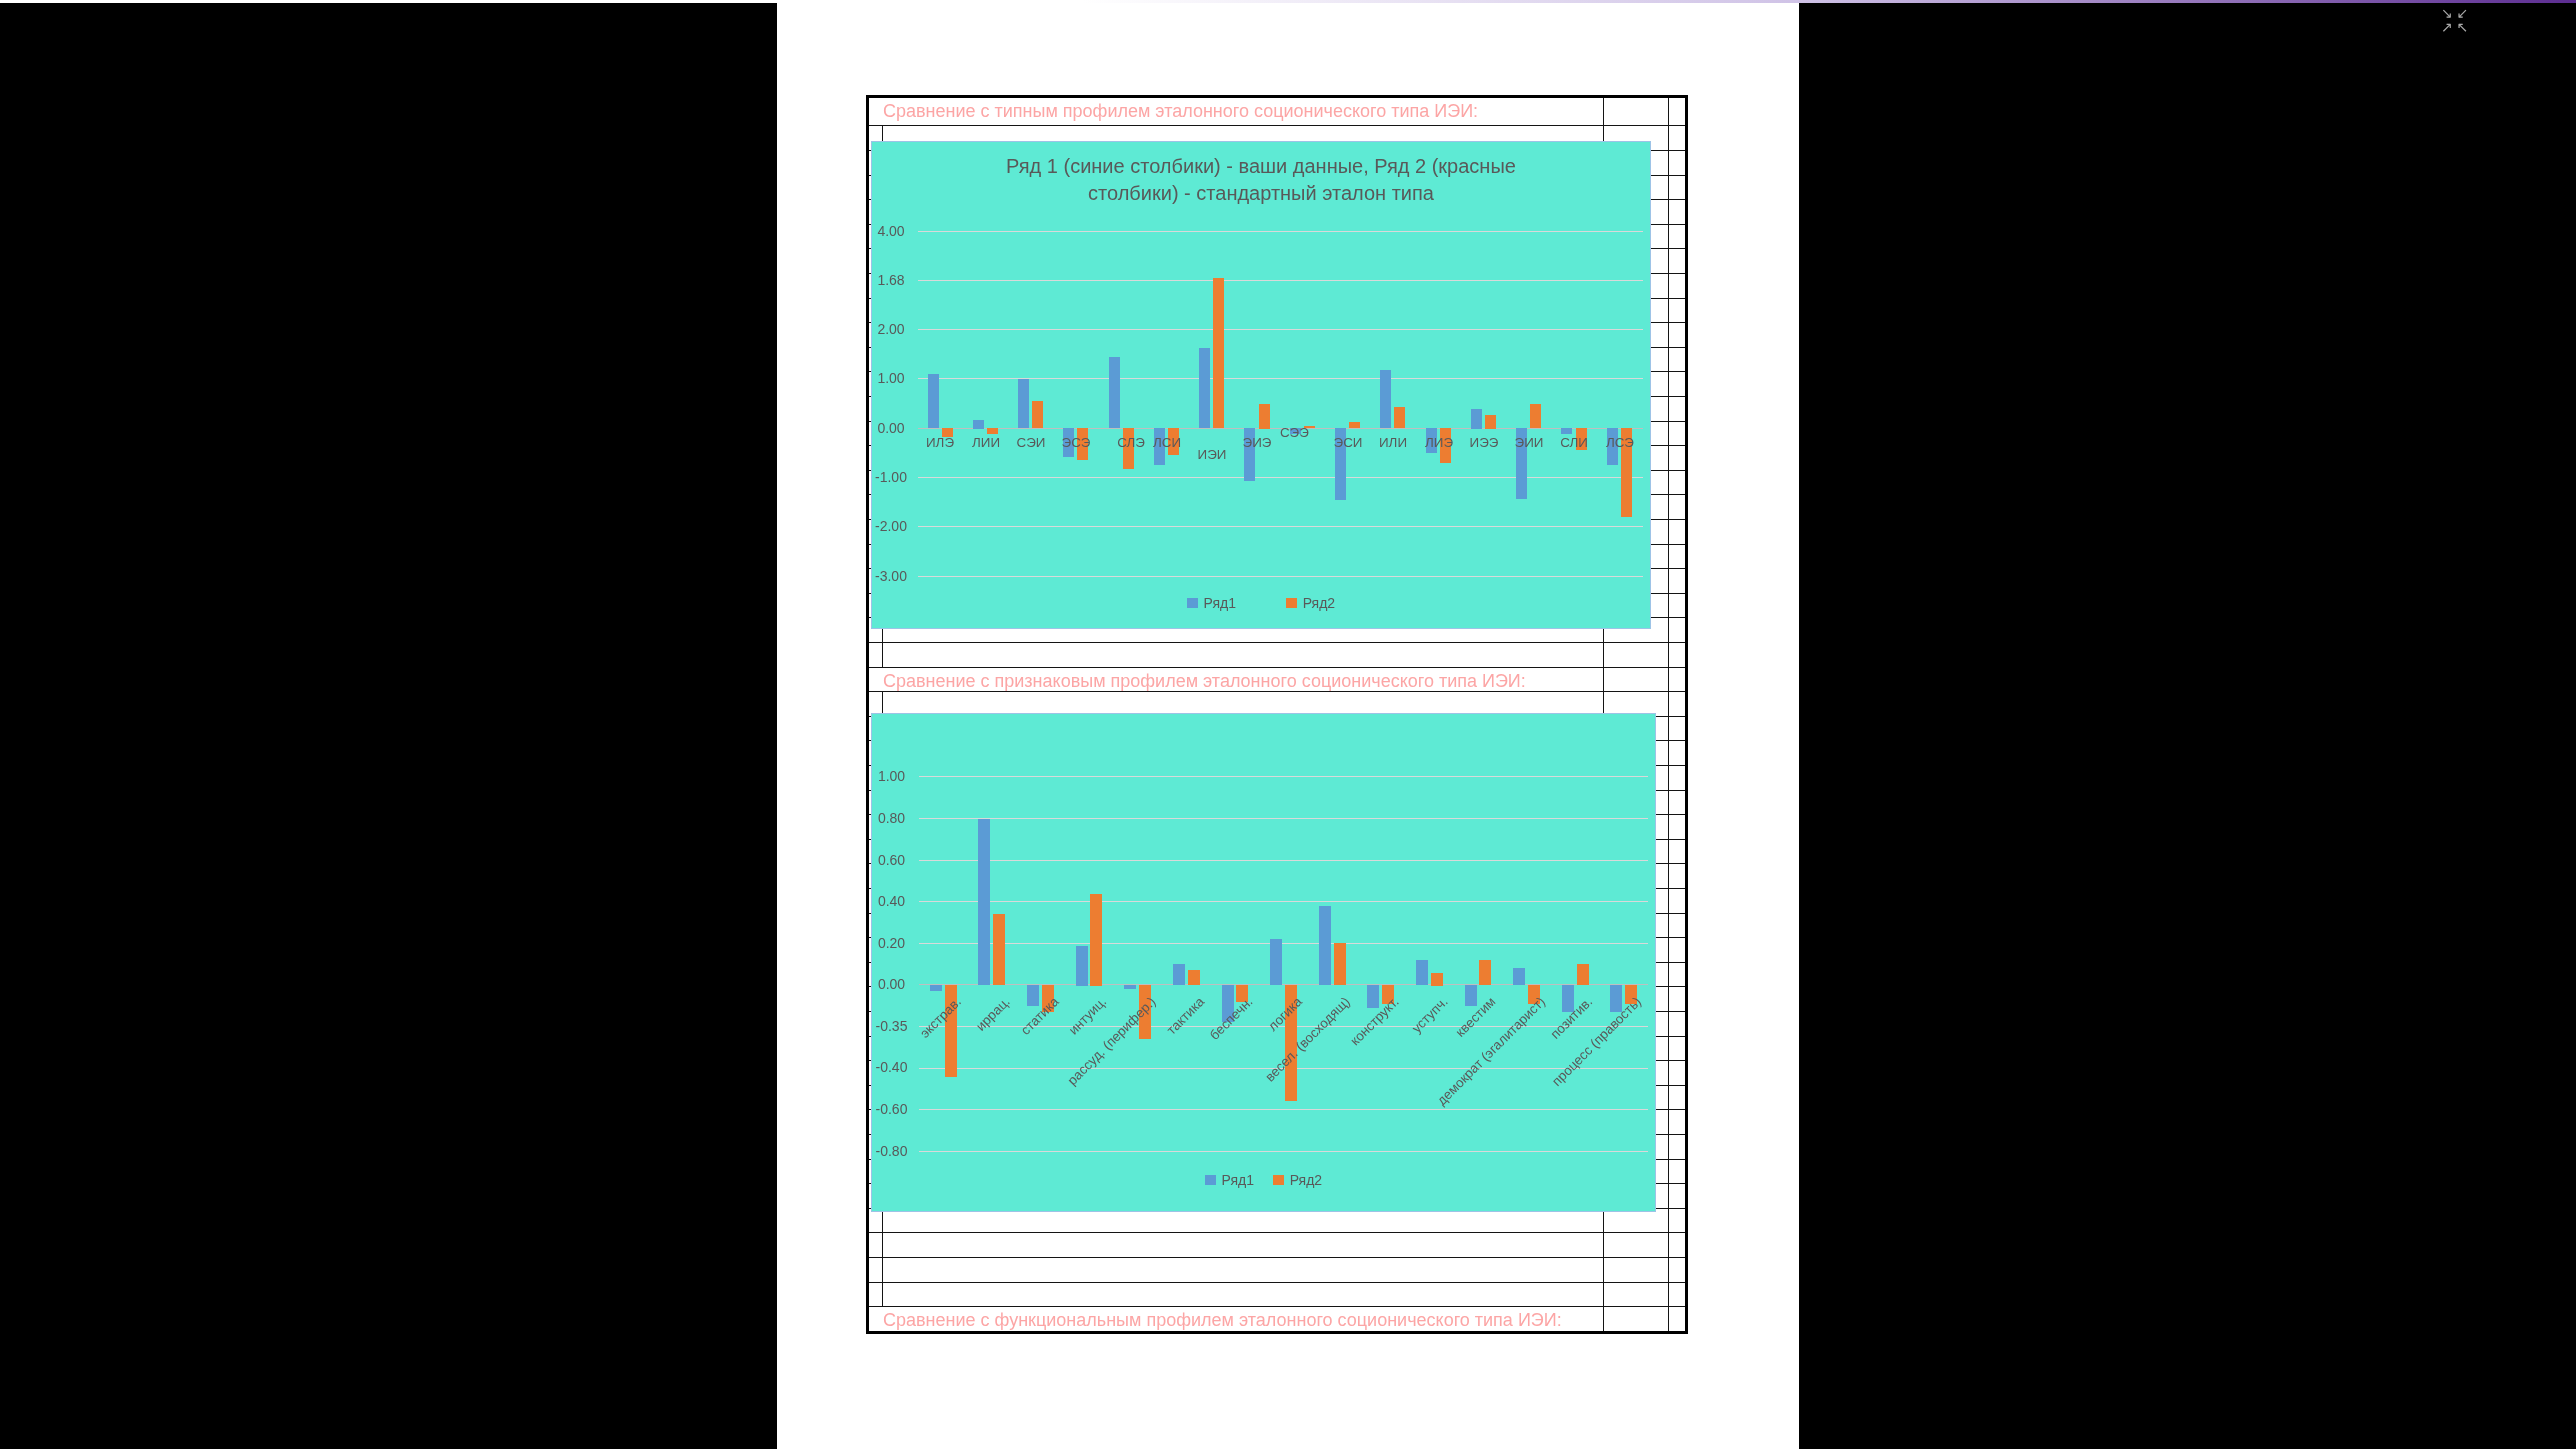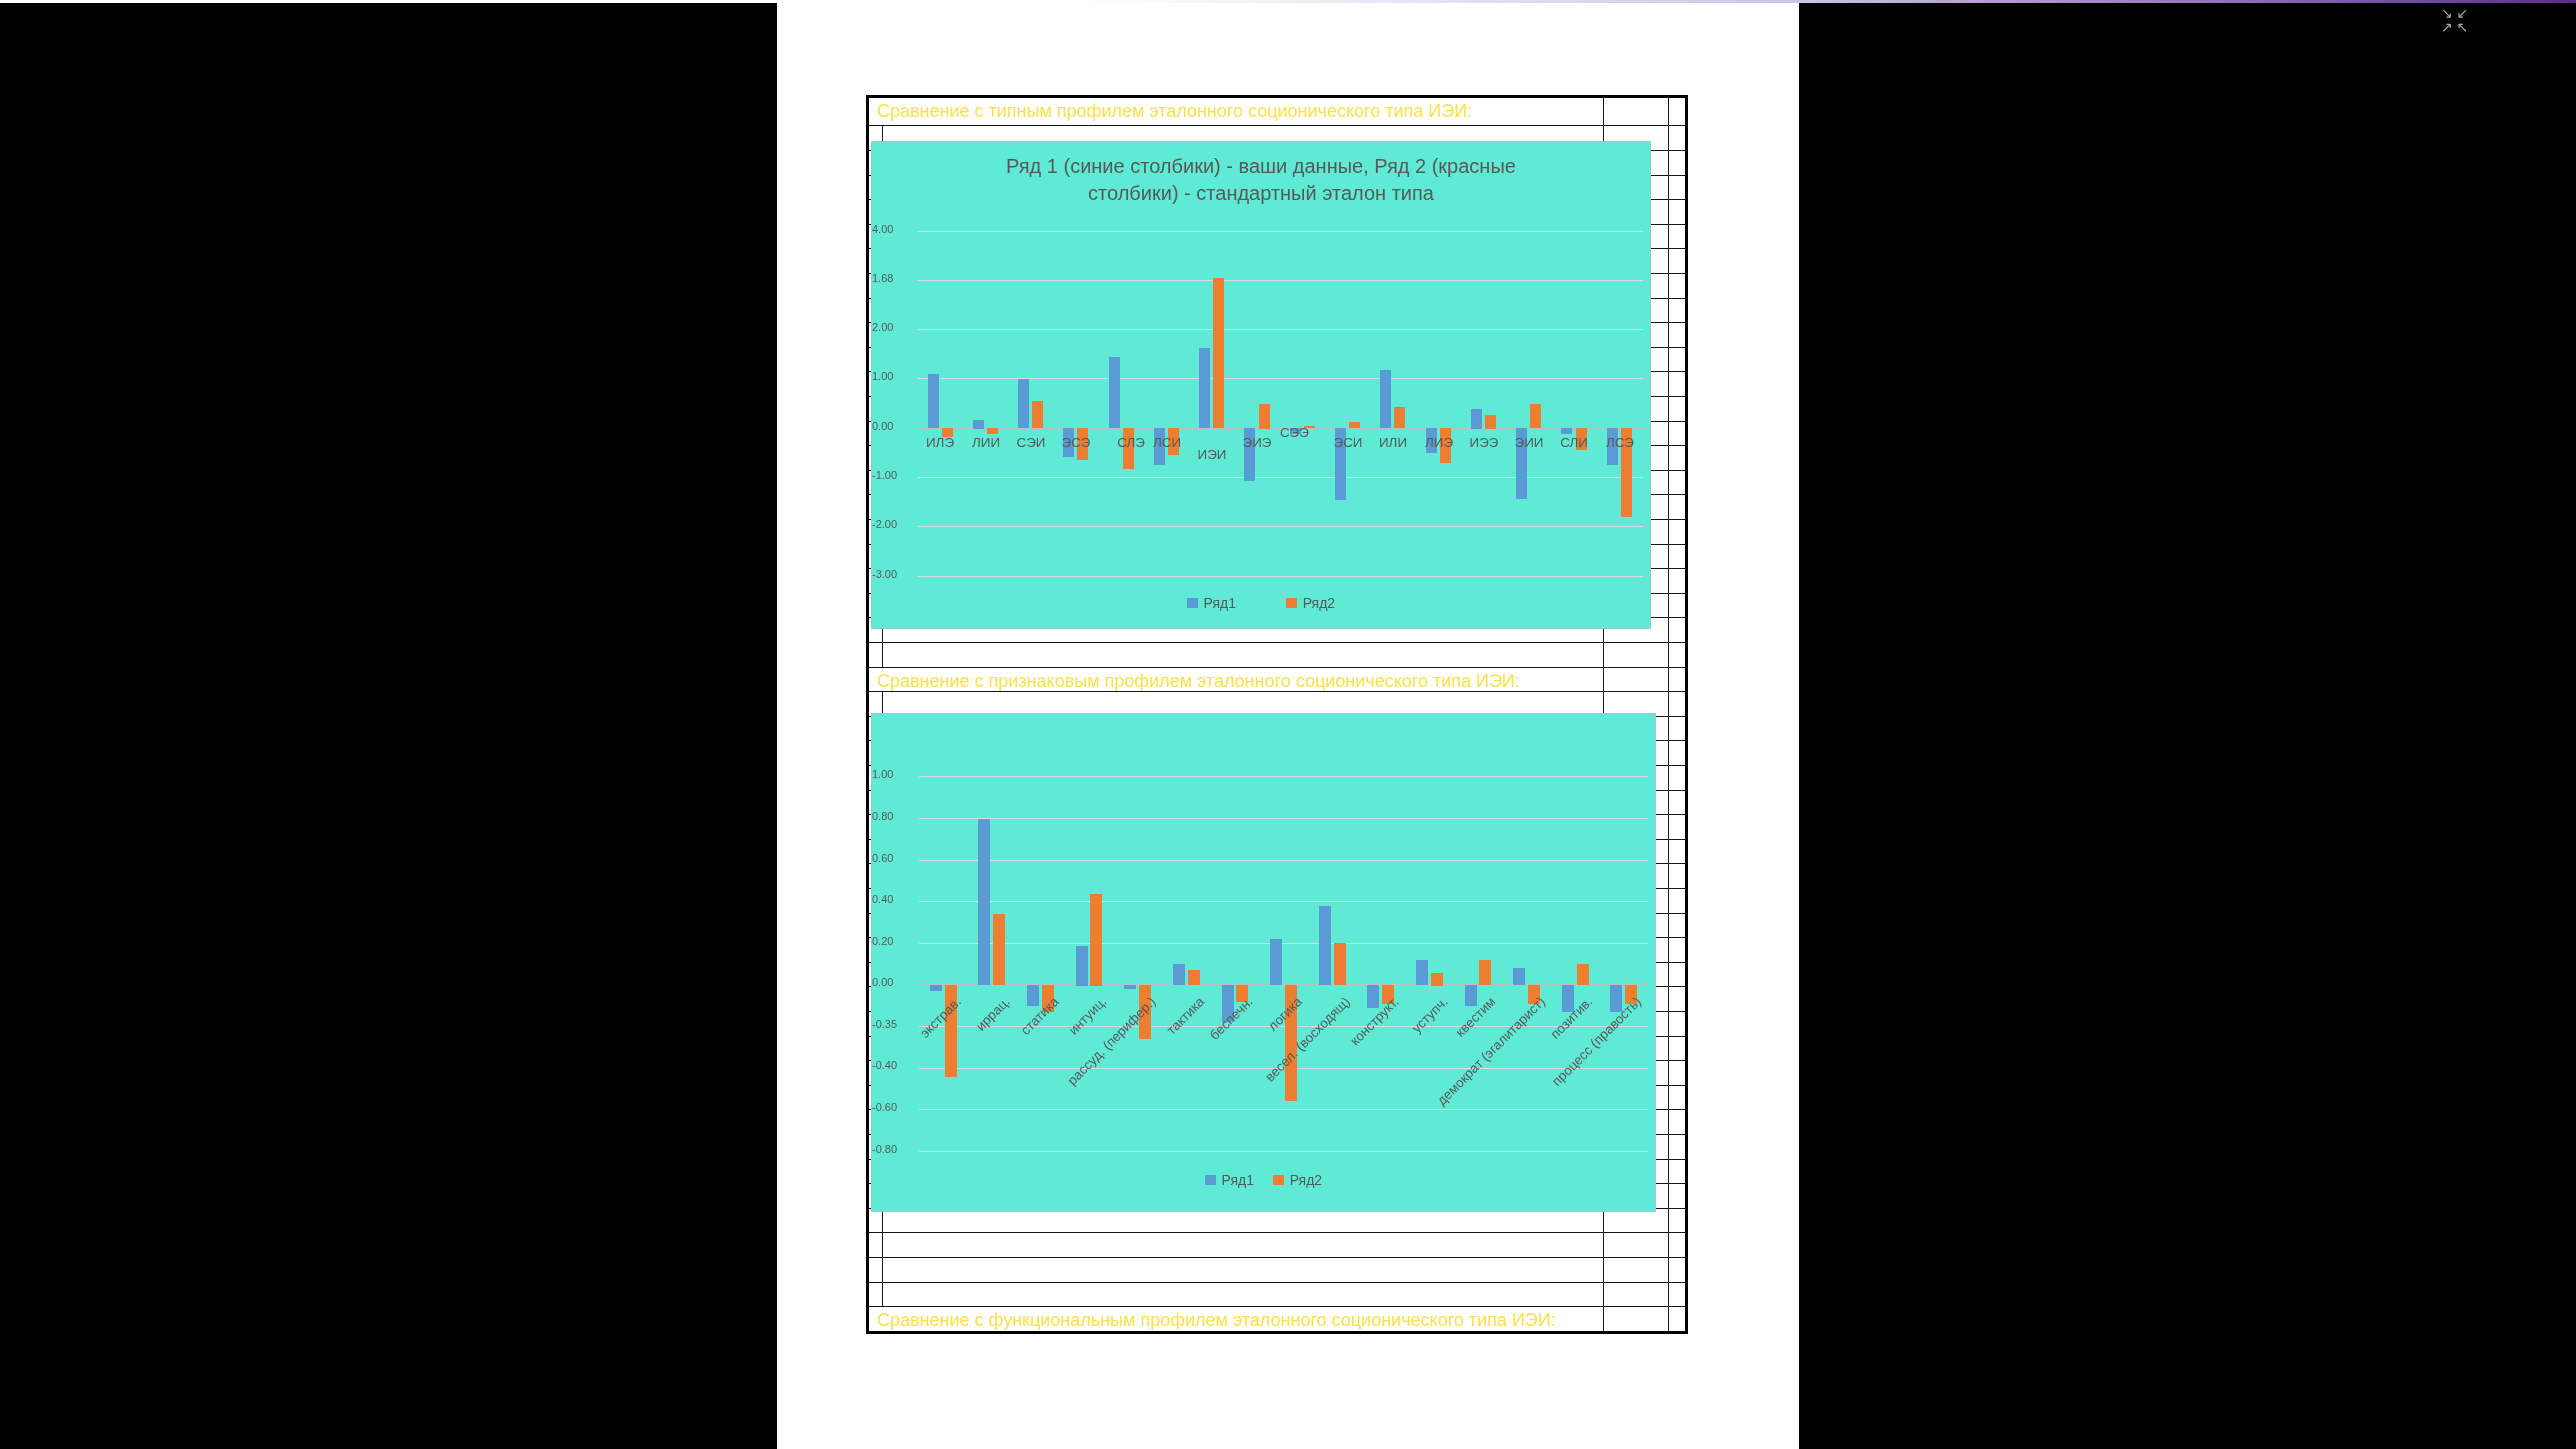--- a/index.html
+++ b/index.html
@@ -7,32 +7,32 @@
           font-family:"Liberation Sans", sans-serif;}
   .top-strip{position:absolute;left:0;top:0;width:2576px;height:2.7px;
              background:linear-gradient(90deg,#ffffff 0%,#ffffff 42%,#cfc2e6 70%,#5c2d91 100%);}
   .fs-icon{position:absolute;left:2439px;top:6.7px;width:31px;height:28px;display:grid;
            grid-template-columns:1fr 1fr;color:#a9a9a9;font-size:14px;line-height:12.7px;
            text-align:center;cursor:pointer;}
   .page{position:absolute;left:777px;top:2.7px;width:1022px;height:1446px;background:#ffffff;}
   .hline,.vline{position:absolute;background:#141414;}
   .outer-border{position:absolute;left:866px;top:95px;width:822px;height:1239px;
                 border:3.4px solid #000;box-sizing:border-box;pointer-events:none;z-index:6;}
-  .section-title{position:absolute;color:#fde047;font-size:18px;white-space:nowrap;z-index:3;
-                 padding-left:8px;}
+  .section-title{position:absolute;color:#fca5a5;font-size:18px;white-space:nowrap;z-index:3;
+                 padding-left:14px;}
   #sec1{left:869px;top:99px;line-height:25.5px;}
   #sec2{left:869px;top:669px;line-height:24px;}
   #sec3{left:869px;top:1308px;line-height:24px;}
   .chart{position:absolute;background:#5eead4;border:1.3px solid #9DC3E6;box-sizing:border-box;z-index:2;}
   #chart1{left:871px;top:141px;width:780px;height:488px;}
   #chart2{left:871px;top:713px;width:785px;height:499px;}
   .chart-title{position:absolute;left:50%;transform:translateX(-50%);text-align:center;
                color:#595959;font-size:20px;line-height:27px;}
   .gridline{position:absolute;height:1.3px;}
-  .ylab{position:absolute;text-align:left;color:#595959;font-size:11px;}
+  .ylab{position:absolute;text-align:center;color:#595959;font-size:14px;}
   .bar{position:absolute;}
   .catlab{position:absolute;color:#595959;font-size:13.4px;}
   .legend{position:absolute;left:0;width:100%;display:flex;justify-content:center;align-items:center;}
   .legend-item{display:flex;align-items:center;gap:6px;}
   .legend-swatch{width:10.7px;height:10.7px;display:inline-block;}
   .legend-label{color:#595959;font-size:14px;}
 </style>
 </head>
 <body>
 

